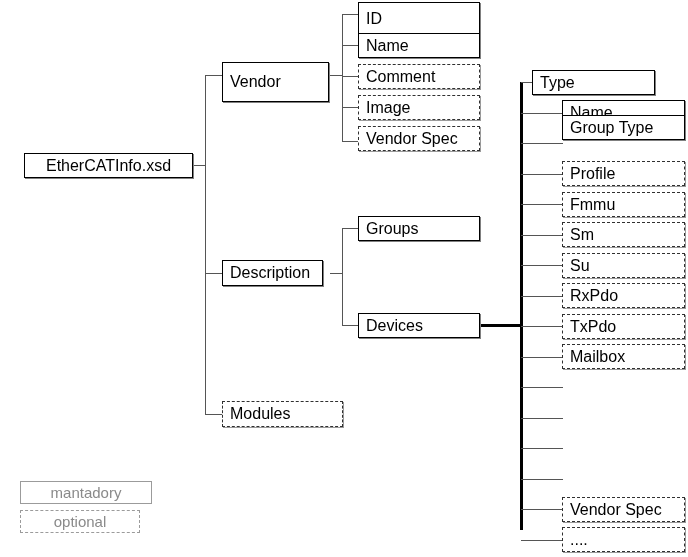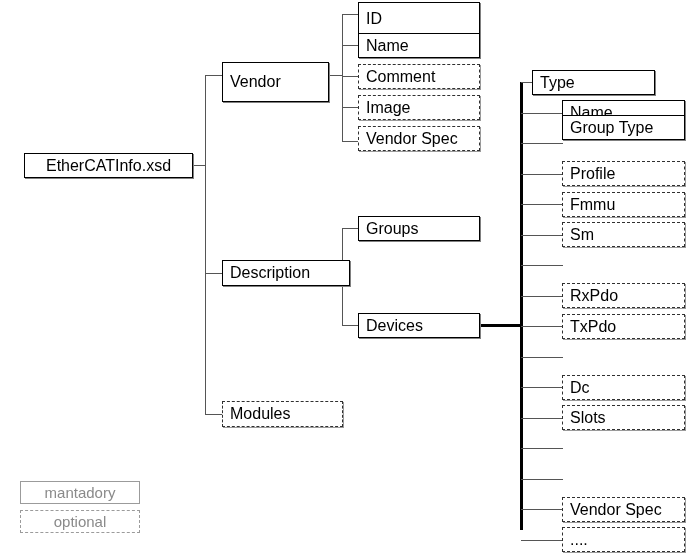--- a/index.html
+++ b/index.html
@@ -114,21 +114,21 @@
   <div class="line h" style="left:521px; top:509px; width:42px;"></div>
   <div class="line h" style="left:521px; top:540px; width:42px;"></div>
 
   <div class="node solid center" style="left:24px; top:153px; width:169px; height:25px;">
     <span>EtherCATInfo.xsd</span>
   </div>
 
   <div class="node solid" style="left:222px; top:62px; width:107px; height:40px;">
     <span>Vendor</span>
   </div>
-  <div class="node solid" style="left:222px; top:260px; width:128px; height:26px;">
+  <div class="node solid" style="left:222px; top:260px; width:101px; height:26px;">
     <span>Description</span>
   </div>
   <div class="node dashed" style="left:222px; top:401px; width:121px; height:26px;">
     <span>Modules</span>
   </div>
 
   <div class="node solid" style="left:358px; top:2px; width:122px; height:34px;">
     <span>ID</span>
   </div>
   <div class="node solid" style="left:358px; top:33px; width:122px; height:25px;">
@@ -162,39 +162,39 @@
   </div>
   <div class="node dashed" style="left:562px; top:161px; width:123px; height:25px;">
     <span>Profile</span>
   </div>
   <div class="node dashed" style="left:562px; top:192px; width:123px; height:25px;">
     <span>Fmmu</span>
   </div>
   <div class="node dashed" style="left:562px; top:222px; width:123px; height:25px;">
     <span>Sm</span>
   </div>
+  <div class="node dashed" style="left:562px; top:253px; width:123px; height:25px;">
+    <span>Su</span>
+  </div>
   <div class="node dashed" style="left:562px; top:283px; width:123px; height:25px;">
     <span>RxPdo</span>
   </div>
   <div class="node dashed" style="left:562px; top:314px; width:123px; height:25px;">
     <span>TxPdo</span>
   </div>
-  <div class="node dashed" style="left:562px; top:375px; width:123px; height:25px;">
-    <span>Dc</span>
-  </div>
-  <div class="node dashed" style="left:562px; top:405px; width:123px; height:25px;">
-    <span>Slots</span>
+  <div class="node dashed" style="left:562px; top:344px; width:123px; height:25px;">
+    <span>Mailbox</span>
   </div>
   <div class="node dashed" style="left:562px; top:497px; width:123px; height:25px;">
     <span>Vendor Spec</span>
   </div>
   <div class="node dashed" style="left:562px; top:527px; width:123px; height:25px;">
     <span>....</span>
   </div>
 
-  <div class="legend-box solid" style="left:20px; top:481px; width:120px; height:23px;">
+  <div class="legend-box solid" style="left:20px; top:481px; width:132px; height:23px;">
     <span>mantadory</span>
   </div>
   <div class="legend-box dashed" style="left:20px; top:510px; width:120px; height:23px;">
     <span>optional</span>
   </div>
 
 </div>
 
 </body></html>

